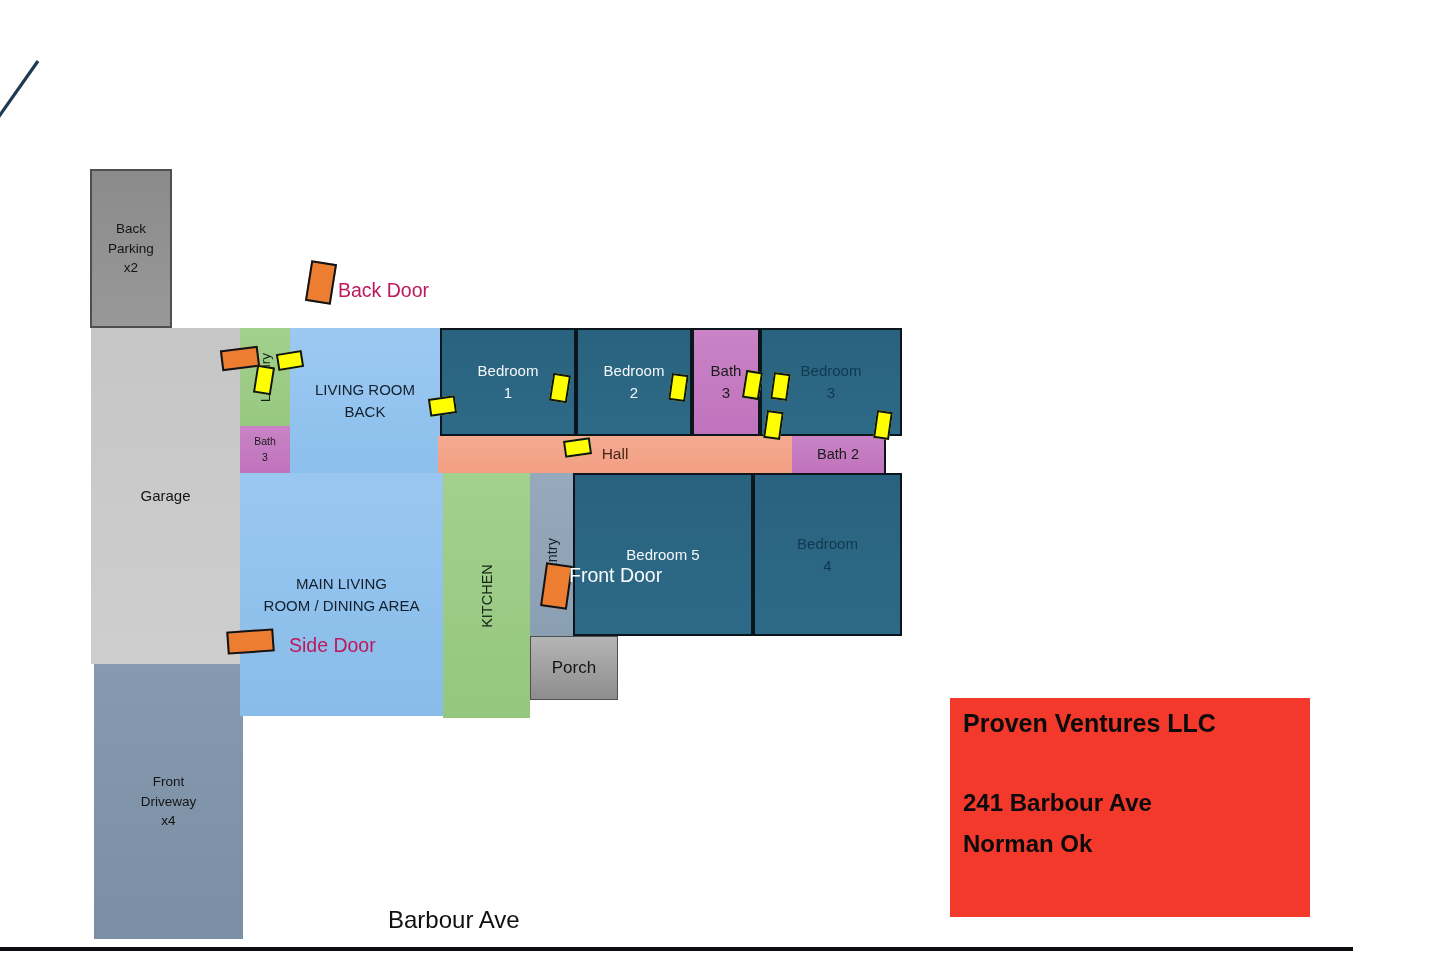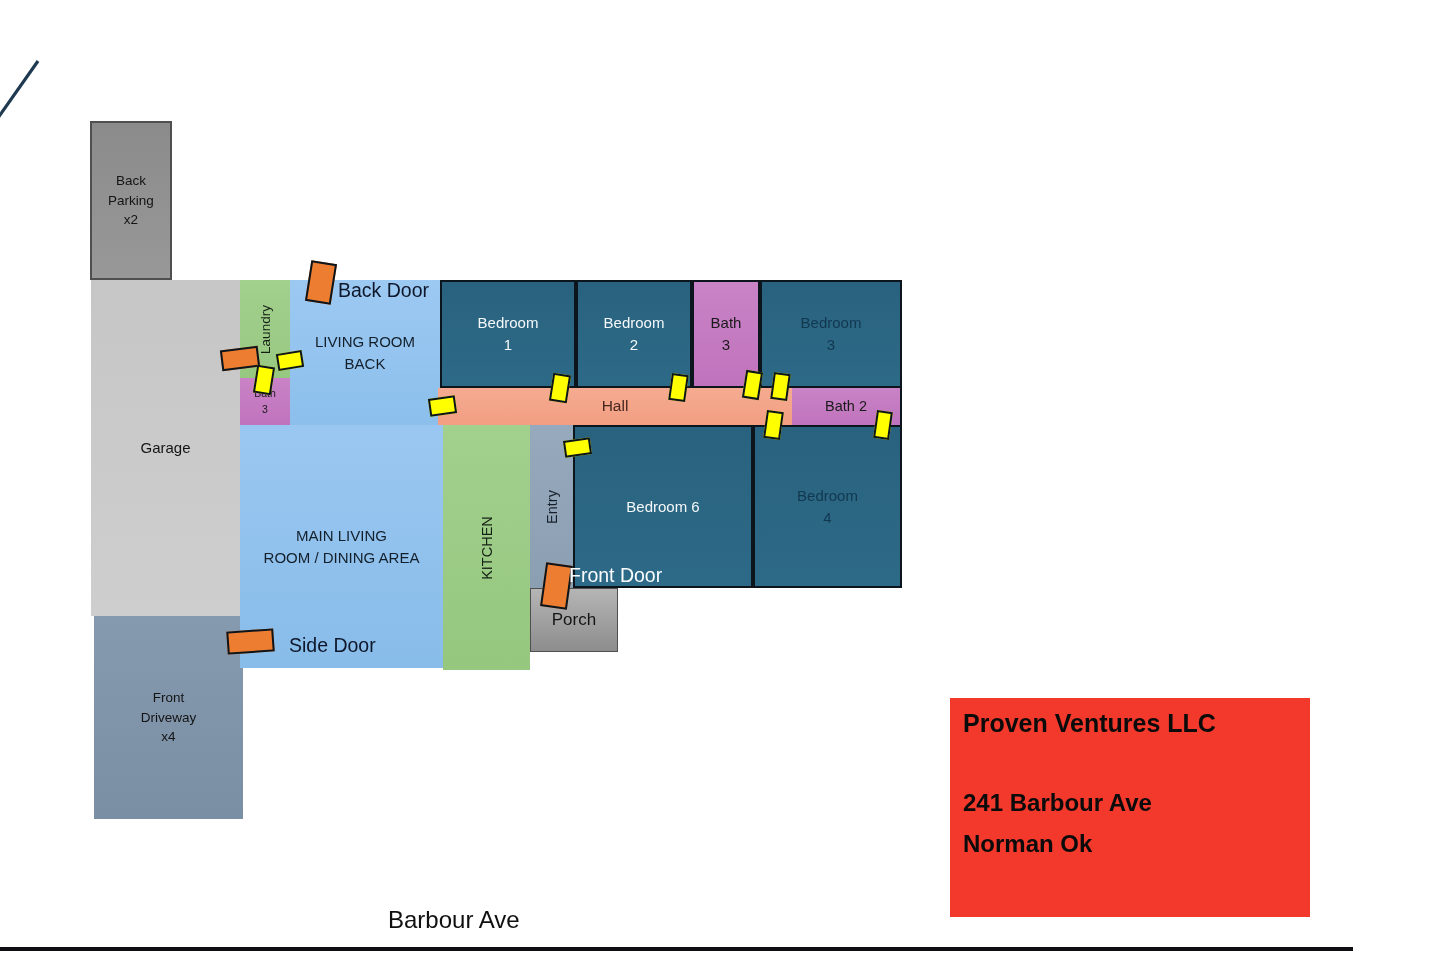--- a/index.html
+++ b/index.html
@@ -1,38 +1,38 @@
 <!DOCTYPE html>
 <html><head>
 <meta charset="utf-8">
 <style>
   html,body{margin:0;padding:0;background:#ffffff;}
   .canvas{
     position:relative;width:1440px;height:960px;background:#ffffff;
     font-family:"Liberation Sans",sans-serif;overflow:hidden;
   }
-  .room{position:absolute;box-sizing:border-box;display:flex;align-items:center;justify-content:center;text-align:center;}
+  .room{position:absolute;box-sizing:border-box;display:flex;align-items:center;justify-content:center;text-align:center;margin-top:48px;}
   .room .lbl{white-space:pre-line;line-height:1.45;}
   .vlabel{transform:rotate(-90deg);white-space:nowrap;}
 
   
   .back-parking{left:90px;top:121px;width:82px;height:159px;background:linear-gradient(180deg,#8b8b8b,#989898);border:2px solid #4f4f4f;font-size:13.5px;color:#141414;}
   .garage{left:91px;top:280px;width:149px;height:336px;background:linear-gradient(180deg,#c6c6c6,#cecece);font-size:15px;color:#141414;text-align:right;}
-  .front-driveway{left:94px;top:616px;width:149px;height:203px;background:linear-gradient(180deg,#8599af,#7a8ea4);font-size:13.5px;color:#141414;}
+  .front-driveway{left:94px;top:616px;width:149px;height:275px;background:linear-gradient(180deg,#8599af,#7a8ea4);font-size:13.5px;color:#141414;}
   .porch{left:530px;top:588px;width:88px;height:64px;background:linear-gradient(180deg,#b5b5b5,#8d8d8d);border:1.5px solid #4f4f4f;font-size:17px;color:#141414;}
 
   
   .laundry{left:240px;top:280px;width:50px;height:98px;background:linear-gradient(180deg,#a2d08d,#97c881);font-size:13.5px;color:#152015;}
   .bath3{left:240px;top:378px;width:50px;height:47px;background:linear-gradient(180deg,#c983c6,#c073bd);font-size:10.5px;color:#1a1a1a;}
   .living-room-back{left:290px;top:280px;width:150px;height:145px;background:linear-gradient(180deg,#9cc9f2,#8cbfec);font-size:15px;color:#13202c;}
   .main-living{left:240px;top:425px;width:203px;height:243px;background:linear-gradient(180deg,#9ac7f1,#88bce9);font-size:15px;color:#13202c;}
   .kitchen{left:443px;top:425px;width:87px;height:245px;background:linear-gradient(180deg,#a2d08d,#95c77f);font-size:14.5px;color:#152015;}
   .entry{left:530px;top:425px;width:44px;height:163px;background:linear-gradient(180deg,#97a9bc,#8b9fb3);font-size:14.5px;color:#17202a;}
   .hall{left:438px;top:388px;width:354px;height:37px;background:linear-gradient(180deg,#f5ab91,#f29e82);font-size:15.5px;color:#47271f;}
-  .bath2{left:792px;top:388px;width:110px;height:37px;background:linear-gradient(180deg,#c983c6,#c073bd);border-right:2.5px solid #0c141c;font-size:14.5px;color:#1a1a1a;}
+  .bath2{left:792px;top:388px;width:94px;height:37px;background:linear-gradient(180deg,#c983c6,#c073bd);border-right:2.5px solid #0c141c;font-size:14.5px;color:#1a1a1a;}
   .bath1{left:692px;top:280px;width:68px;height:108px;background:linear-gradient(180deg,#c983c6,#c073bd);border:2.5px solid #0c141c;font-size:15px;color:#1a1a1a;}
   .bedroom{background:linear-gradient(180deg,#29627f,#2d6a87);border:2.5px solid #0c141c;font-size:15px;}
   .bedroom1{left:440px;top:280px;width:136px;height:108px;color:#f5f8fa;}
   .bedroom2{left:576px;top:280px;width:116px;height:108px;color:#f5f8fa;}
   .bedroom3{left:760px;top:280px;width:142px;height:108px;color:#123850;}
   .bedroom5{left:573px;top:425px;width:180px;height:163px;color:#f5f8fa;}
   .bedroom5 .lbl{white-space:nowrap;}
   .bedroom4{left:753px;top:425px;width:149px;height:163px;color:#123850;}
 
   .wrap60{width:62px;} .wrap72{width:74px;} .wrap84{width:86px;} .wrap125{width:125px;} .wrap175{width:185px;} .wrap42{width:42px;}
@@ -50,21 +50,21 @@
   .y-bed2{left:670px;top:374px;width:17px;height:27px;transform:rotate(8deg);}
   .y-bath1-l{left:744px;top:371px;width:17px;height:28px;transform:rotate(9deg);}
   .y-bath1-r{left:772px;top:373px;width:17px;height:27px;transform:rotate(8deg);}
   .y-bed4-tl{left:765px;top:411px;width:17px;height:28px;transform:rotate(8deg);}
   .y-bed4-tr{left:875px;top:411px;width:16px;height:28px;transform:rotate(8deg);}
   .y-entry{left:564px;top:439px;width:27px;height:17px;transform:rotate(-8deg);}
   .y-laundry{left:277px;top:352px;width:26px;height:17px;transform:rotate(-9deg);}
   .y-bath3{left:255px;top:366px;width:18px;height:28px;transform:rotate(9deg);}
 
   
-  .door-label{position:absolute;font-size:19.5px;color:#0f172a;z-index:7;white-space:nowrap;}
+  .door-label{position:absolute;font-size:19.5px;color:#be185d;z-index:7;white-space:nowrap;}
   .back-door-label{left:338px;top:279px;}
   .side-door-label{left:289px;top:634px;}
   .front-door-label{left:569px;top:564px;color:#fbfdff;text-align:right;}
   .street-label{position:absolute;left:388px;top:906px;font-size:24px;color:#101010;white-space:nowrap;}
 
   
   .info-box{position:absolute;left:950px;top:698px;width:360px;height:219px;background:#f2392c;box-sizing:border-box;padding:11px 10px 12px 13px;color:#0b0b0b;}
   .info-title{font-size:25px;font-weight:bold;margin-bottom:44px;}
   .info-line{font-size:24px;font-weight:bold;line-height:41px;}
 
@@ -133,21 +133,21 @@
   </div>
   <div class="room bedroom bedroom2">
     <div class="lbl wrap84">Bedroom
 2</div>
   </div>
   <div class="room bedroom bedroom3">
     <div class="lbl wrap84">Bedroom
 3</div>
   </div>
   <div class="room bedroom bedroom5">
-    <div class="lbl">Bedroom 6</div>
+    <div class="lbl">Bedroom 5</div>
   </div>
   <div class="room bedroom bedroom4">
     <div class="lbl wrap84">Bedroom
 4</div>
   </div>
   <div class="room porch">
     <div class="lbl">Porch</div>
   </div>
 
   <div class="marker orange o-back"></div>

